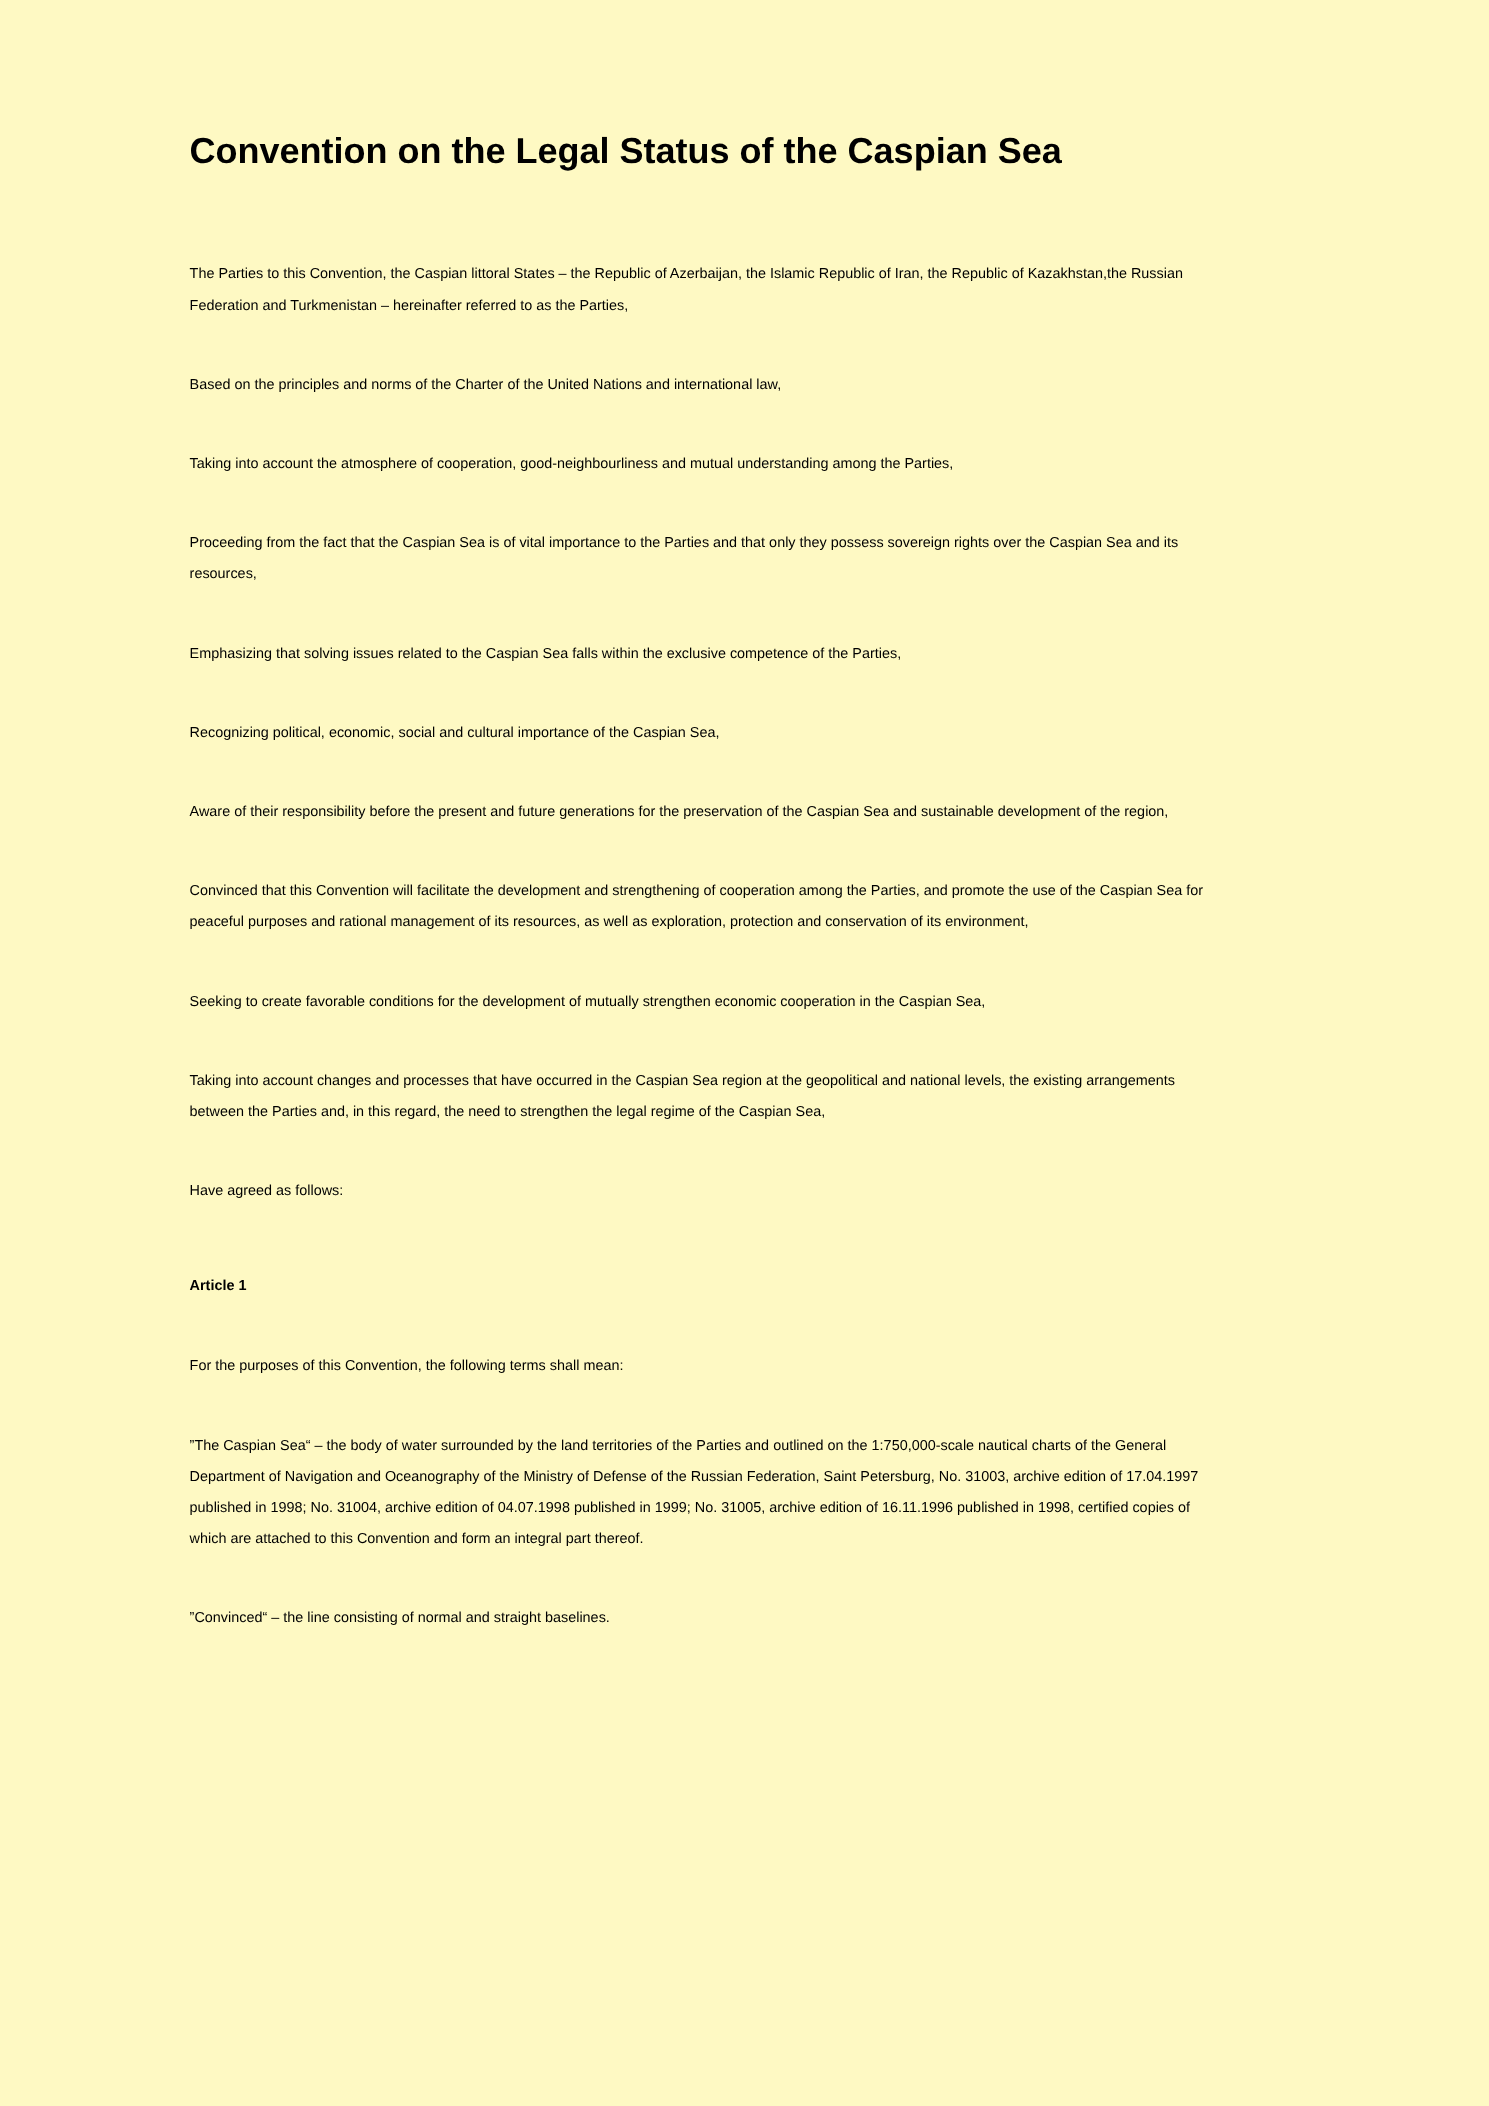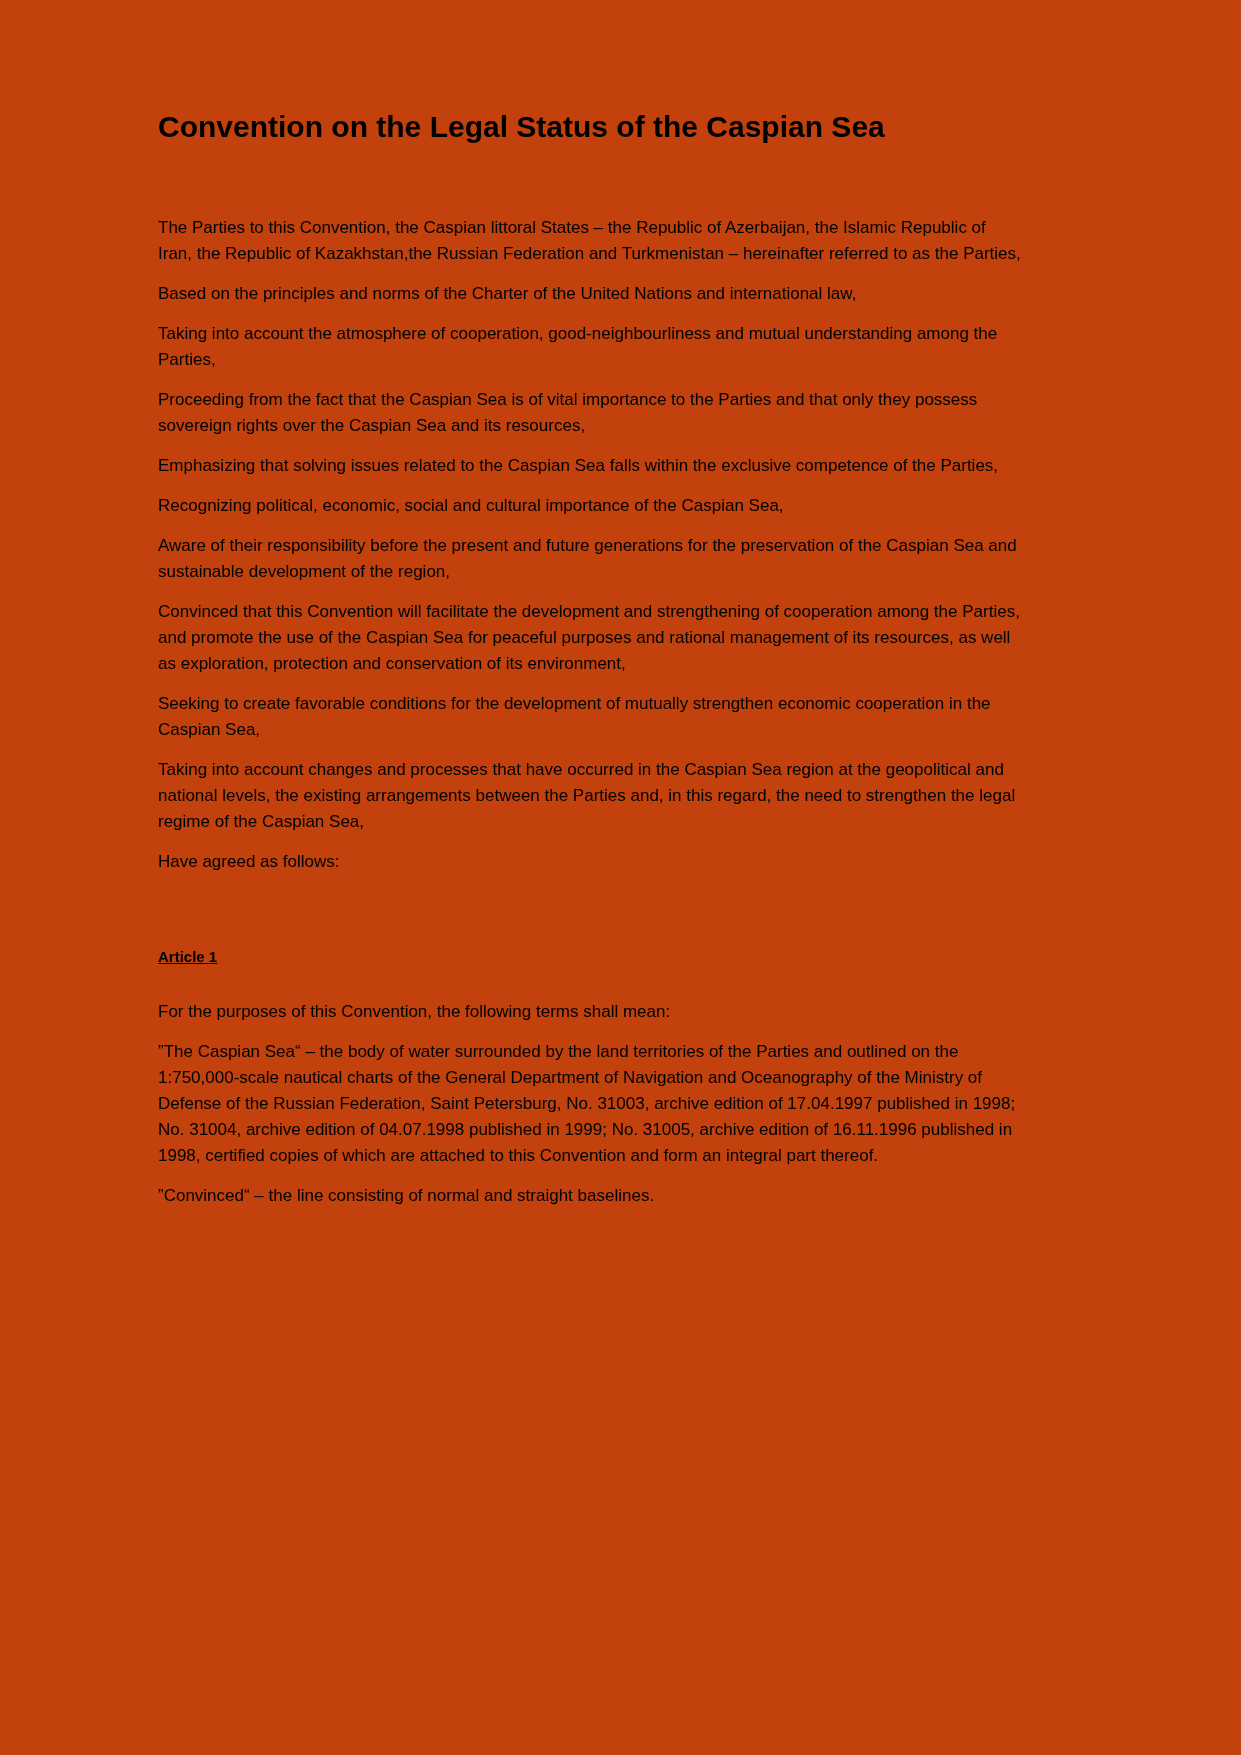--- a/index.html
+++ b/index.html
@@ -4,53 +4,52 @@
 <style>
   html, body {
     margin: 0;
     padding: 0;
     background: #ffffff;
   }
   .page {
     position: relative;
     width: 1241px;
     height: 1755px;
-    background: #c2410c;
+    background: #fef9c3;
     overflow: hidden;
     font-family: "Liberation Sans", sans-serif;
     color: #000000;
   }
   .content {
     position: absolute;
     left: 158px;
     top: 108px;
     width: 866px;
   }
   .doc-title {
     font-size: 30px;
     font-weight: bold;
     line-height: 37px;
     margin: 0 0 70px 0;
     letter-spacing: 0;
   }
   .para {
-    font-size: 17px;
+    font-size: 12px;
     line-height: 26px;
-    margin: 14px 0;
+    margin: 40px 0;
     word-spacing: normal;
   }
   .para:first-of-type {
     margin-top: 0;
   }
   .article-heading {
-    font-size: 15px;
+    font-size: 12px;
     font-weight: bold;
     line-height: 28px;
-    margin: 68px 0 28px 0;
-    text-decoration: underline;
+    margin: 52px 0 28px 0;
   }
 </style>
 </head>
 <body>
 
 <div class="page">
   <div class="content">
 
     <h1 class="doc-title">Convention on the Legal Status of the Caspian Sea</h1>
 

